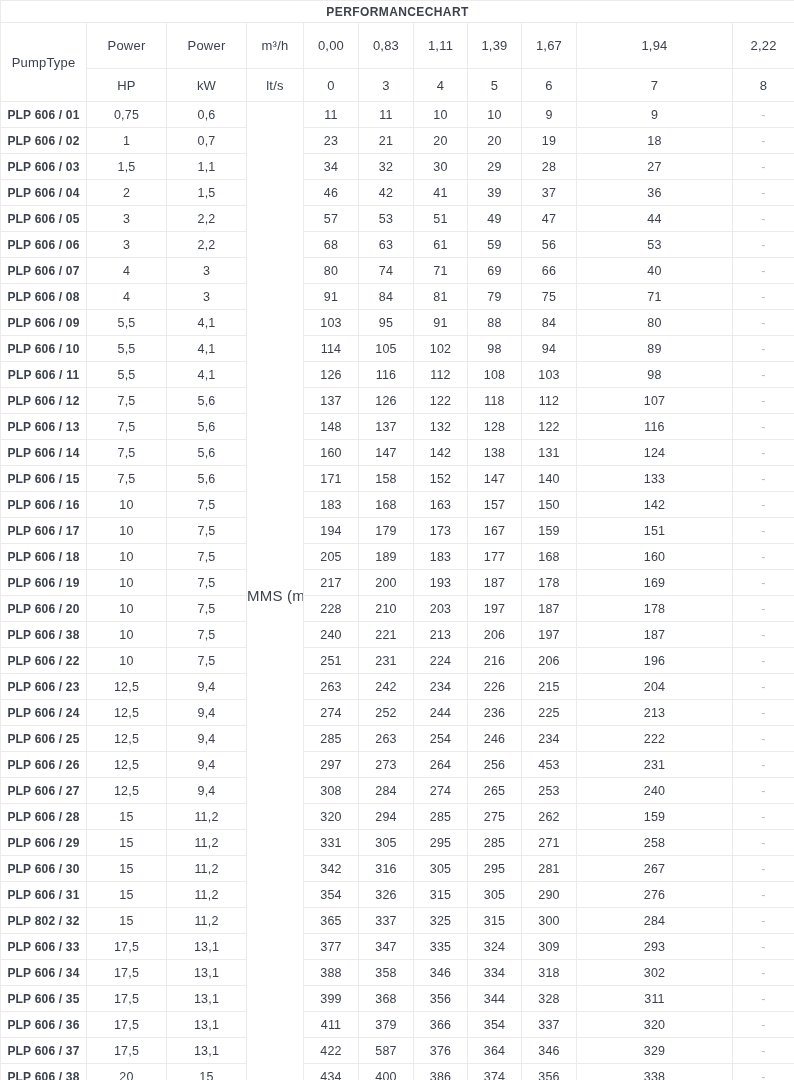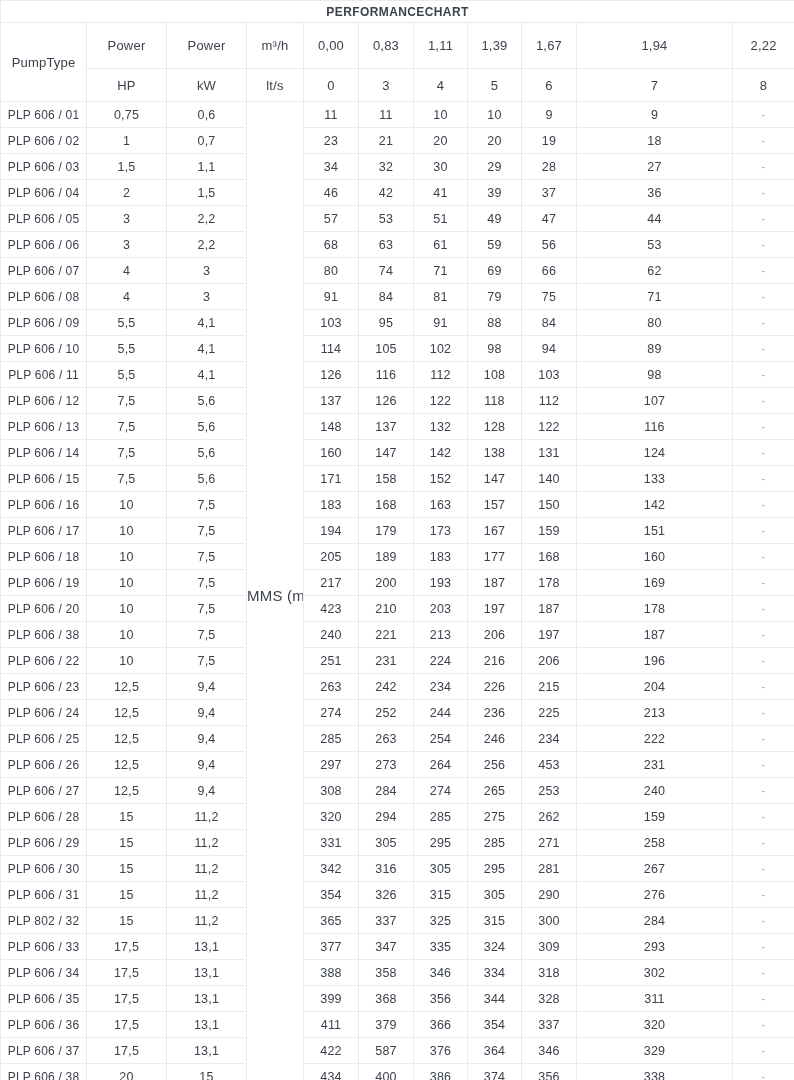--- a/index.html
+++ b/index.html
@@ -35,21 +35,21 @@
     font-size: 13px;
     letter-spacing: 0.2px;
   }
   #header-row-units th { height: 46px; }
   #header-row-values th { height: 33px; }
   tbody td {
     height: 26px;
     font-size: 12.5px;
     letter-spacing: 0.2px;
   }
-  td.pump-cell { font-size: 12px; }
+  td.pump-cell { font-size: 12px; font-weight: bold; }
   td.mms-cell { font-size: 15px; }
   td.dash { color: #b7bcc2; }
 </style>
 </head>
 <body>
 
 <table>
   <colgroup>
     <col style="width:86px">
     <col style="width:80px">
@@ -172,21 +172,21 @@
       </tr>
       <tr class="data-row">
         <td class="pump-cell">PLP 606 / 07</td>
         <td>4</td>
         <td>3</td>
         <td>80</td>
         <td>74</td>
         <td>71</td>
         <td>69</td>
         <td>66</td>
-        <td>62</td>
+        <td>40</td>
         <td class="dash">-</td>
       </tr>
       <tr class="data-row">
         <td class="pump-cell">PLP 606 / 08</td>
         <td>4</td>
         <td>3</td>
         <td>91</td>
         <td>84</td>
         <td>81</td>
         <td>79</td>
@@ -323,21 +323,21 @@
         <td>193</td>
         <td>187</td>
         <td>178</td>
         <td>169</td>
         <td class="dash">-</td>
       </tr>
       <tr class="data-row">
         <td class="pump-cell">PLP 606 / 20</td>
         <td>10</td>
         <td>7,5</td>
-        <td>423</td>
+        <td>228</td>
         <td>210</td>
         <td>203</td>
         <td>197</td>
         <td>187</td>
         <td>178</td>
         <td class="dash">-</td>
       </tr>
       <tr class="data-row">
         <td class="pump-cell">PLP 606 / 38</td>
         <td>10</td>

